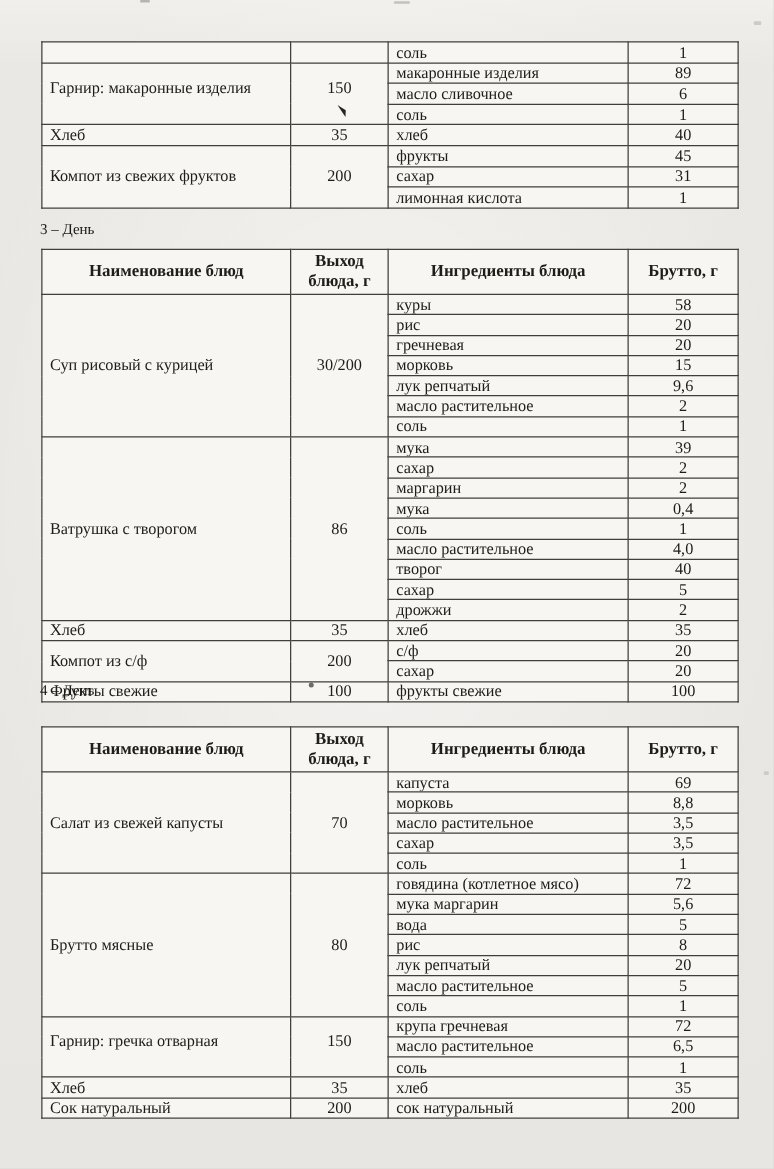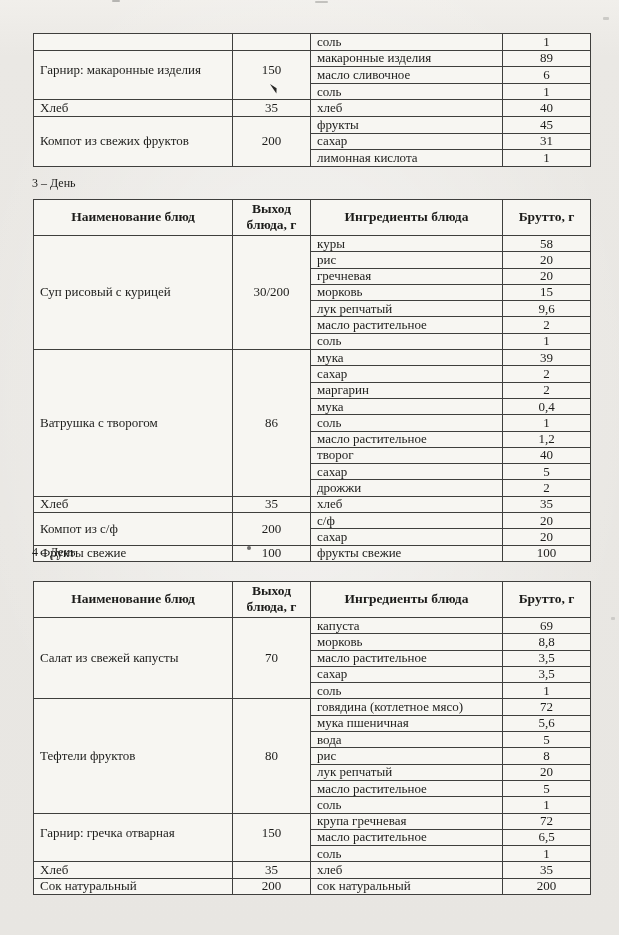--- a/index.html
+++ b/index.html
@@ -209,21 +209,21 @@
         <tr>
           <td class="c-ing">мука</td>
           <td class="c-gross">0,4</td>
         </tr>
         <tr>
           <td class="c-ing">соль</td>
           <td class="c-gross">1</td>
         </tr>
         <tr>
           <td class="c-ing">масло растительное</td>
-          <td class="c-gross">1,2</td>
+          <td class="c-gross">4,0</td>
         </tr>
         <tr>
           <td class="c-ing">творог</td>
           <td class="c-gross">40</td>
         </tr>
         <tr>
           <td class="c-ing">сахар</td>
           <td class="c-gross">5</td>
         </tr>
         <tr>
@@ -290,27 +290,27 @@
         </tr>
         <tr>
           <td class="c-ing">сахар</td>
           <td class="c-gross">3,5</td>
         </tr>
         <tr>
           <td class="c-ing">соль</td>
           <td class="c-gross">1</td>
         </tr>
         <tr>
-          <td rowspan="7" class="c-dish">Тефтели фруктов</td>
+          <td rowspan="7" class="c-dish">Брутто мясные</td>
           <td rowspan="7" class="c-out">80</td>
           <td class="c-ing">говядина (котлетное мясо)</td>
           <td class="c-gross">72</td>
         </tr>
         <tr>
-          <td class="c-ing">мука пшеничная</td>
+          <td class="c-ing">мука маргарин</td>
           <td class="c-gross">5,6</td>
         </tr>
         <tr>
           <td class="c-ing">вода</td>
           <td class="c-gross">5</td>
         </tr>
         <tr>
           <td class="c-ing">рис</td>
           <td class="c-gross">8</td>
         </tr>

